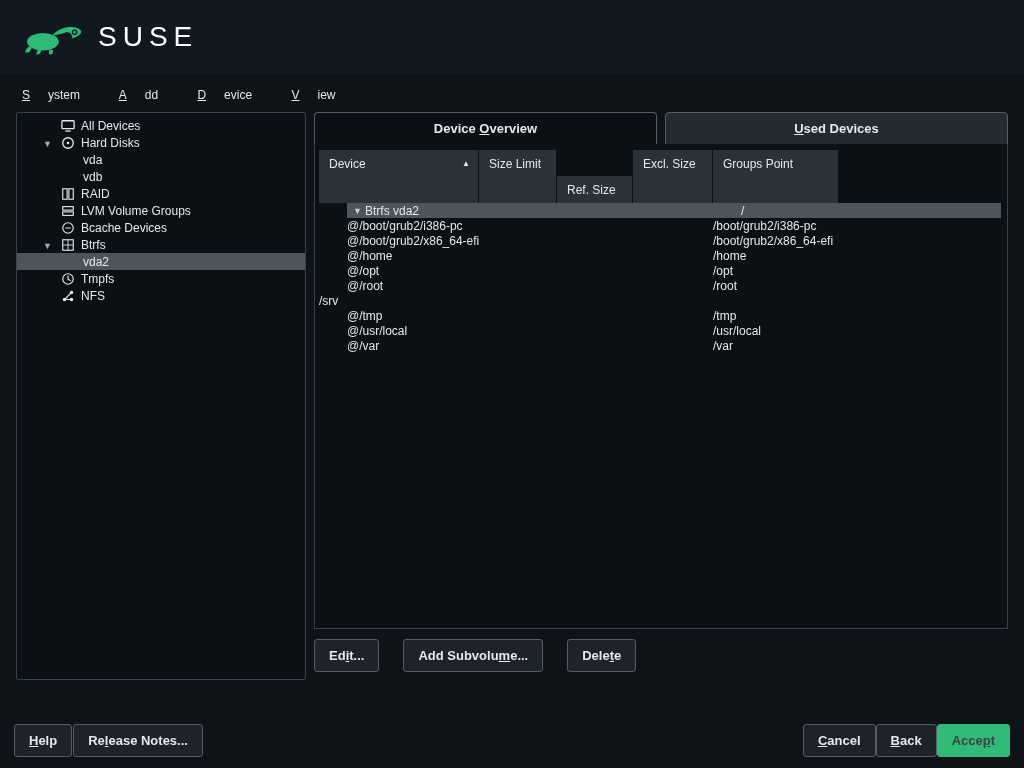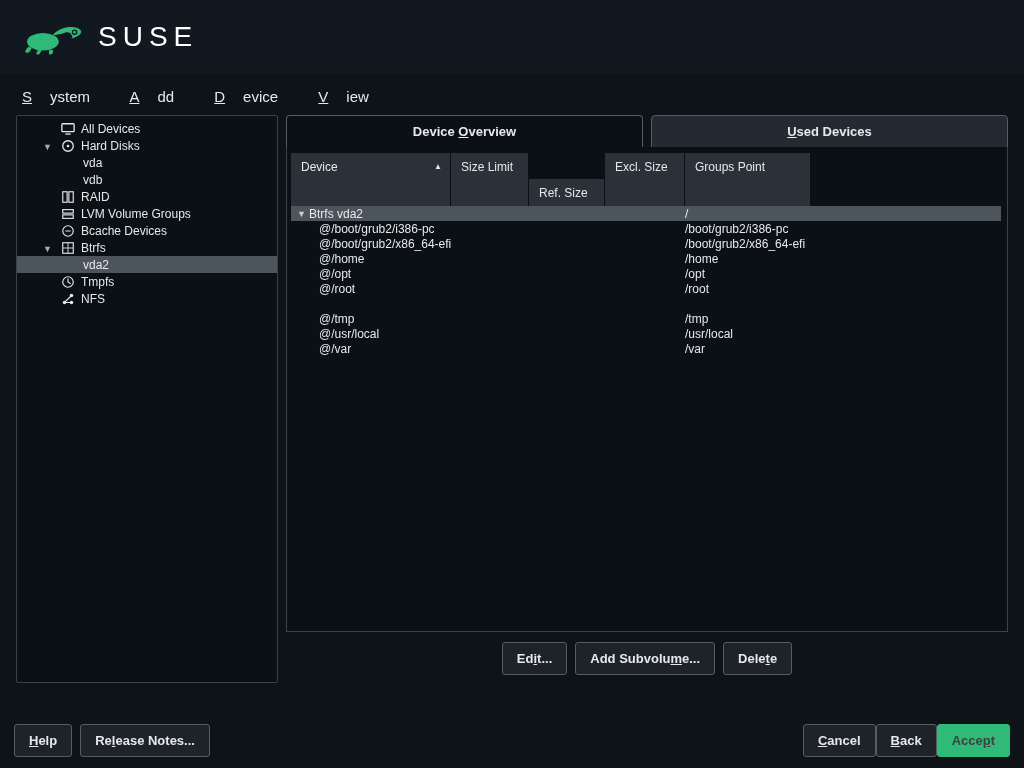--- a/index.html
+++ b/index.html
@@ -16,28 +16,28 @@
   * { box-sizing: border-box; }
   html, body { margin:0; padding:0; width:1024px; height:768px; background:var(--bg); color:var(--text); font-family: Arial, Helvetica, sans-serif; font-size:12px; overflow:hidden; }
   .ul { text-decoration: underline; }
 
   
   .header { display:flex; align-items:center; height:74px; padding-left:22px; background:#121820; }
   .logo-gecko { width:64px; height:38px; margin-right:12px; }
   .logo-text { font-size:28px; letter-spacing:6px; font-weight:500; color:#ffffff; }
 
   
-  .menubar { padding:14px 22px 10px 22px; font-size:15px; }
+  .menubar { padding:14px 22px 10px 22px; font-size:12px; }
   .menubar span { margin-right:18px; cursor:pointer; }
 
   
   .main { display:flex; padding:0 16px; gap:8px; }
 
   
-  .sidebar { width:262px; height:568px; background:var(--panel-dark); border:1px solid var(--border-soft); border-radius:2px; padding-top:4px; overflow:hidden; }
+  .sidebar { width:290px; height:568px; background:var(--panel-dark); border:1px solid var(--border-soft); border-radius:2px; padding-top:4px; overflow:hidden; }
   .tree-row { display:flex; align-items:center; height:17px; padding-left:24px; }
   .tree-row.d1 { padding-left:44px; }
   .tree-row.d2 { padding-left:66px; }
   .tree-icon { width:14px; height:14px; margin-right:6px; flex-shrink:0; }
   .tree-arrow { position:absolute; margin-left:-18px; font-size:9px; color:#aaa; transform: translateY(1px);}
   .tree-row.selected { background:var(--sel); }
 
   
   .right { flex:1; display:flex; flex-direction:column; }
   .tabs { display:flex; gap:8px; }
@@ -49,35 +49,35 @@
   .th { background:#2a3138; border-right:1px solid var(--panel-dark); padding:7px 10px 6px 10px; font-size:12px; position:relative; }
   .th .sort { position:absolute; right:8px; top:9px; font-size:8px; }
   .col-device { width:160px; }
   .col-size   { width:78px; }
   .col-ref    { width:76px;margin-top:26px; }
   .col-excl   { width:80px; }
   .col-mount  { width:126px; }
 
   .table-body {}
   .trow { display:flex; height:15px; align-items:center; font-size:12px; }
-  .trow.selected { background:var(--sel); }
+  .trow.selected { background:var(--sel);margin-left:28px; }
   .td { padding:0 0 0 10px; white-space:nowrap; }
   .td.col-device { width:394px; } 
   .td.col-mount  { flex:1; padding-left:0px;}
   .row-arrow { display:inline-block; width:10px; font-size:9px; color:#ccc; margin-left:-4px; margin-right:2px; transform:translateY(-1px);}
   .indent { display:inline-block; width:18px; }
 
   
-  .table-actions { display:flex; gap:8px; padding-top:10px;justify-content:center; }
+  .table-actions { display:flex; gap:24px; padding-top:10px; }
   .btn { background:var(--btn); border:1px solid var(--border); border-radius:3px; padding:8px 14px; font-size:13px; font-weight:bold; color:var(--text); cursor:pointer; }
   .btn.small { padding:8px 14px; }
 
   
   .footer { position:absolute; left:0; right:0; bottom:0; height:56px; display:flex; align-items:center; padding:0 14px; }
-  .footer .left { display:flex; gap:8px; }
+  .footer .left { display:flex; gap:1px; }
   .footer .right-btns { margin-left:auto; display:flex; }
   .btn.accent { background:var(--accent); color:#404040; border-color:var(--accent); }
 
   svg { display:block; }
 </style>
 </head>
 <body>
 
 <div class="header">
   <svg class="logo-gecko" viewBox="0 0 80 48">
@@ -208,20 +208,21 @@
           </div>
           <div class="trow">
             <div class="td col-device"><span class="indent"></span><span>@/opt</span></div>
             <div class="td col-mount">/opt</div>
           </div>
           <div class="trow">
             <div class="td col-device"><span class="indent"></span><span>@/root</span></div>
             <div class="td col-mount">/root</div>
           </div>
           <div class="trow">
+            <div class="td col-mount">/srv</div>
           </div>
           <div class="trow">
             <div class="td col-device"><span class="indent"></span><span>@/tmp</span></div>
             <div class="td col-mount">/tmp</div>
           </div>
           <div class="trow">
             <div class="td col-device"><span class="indent"></span><span>@/usr/local</span></div>
             <div class="td col-mount">/usr/local</div>
           </div>
           <div class="trow">

